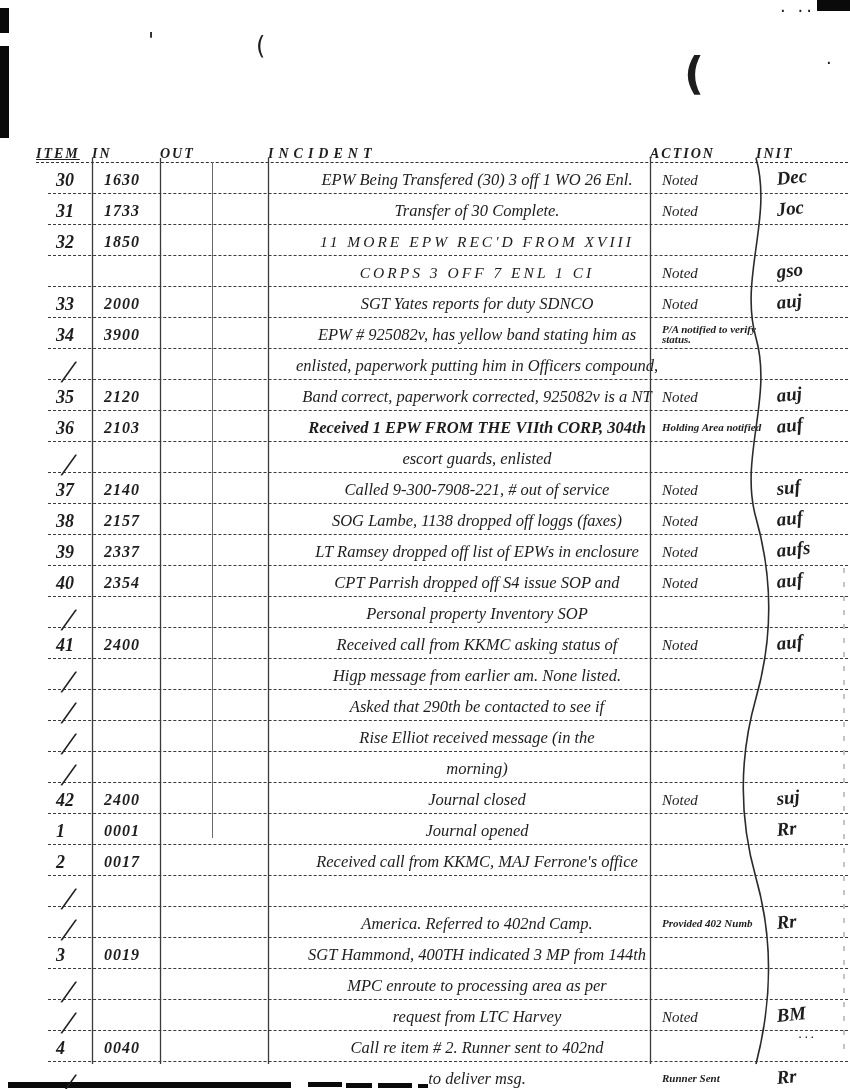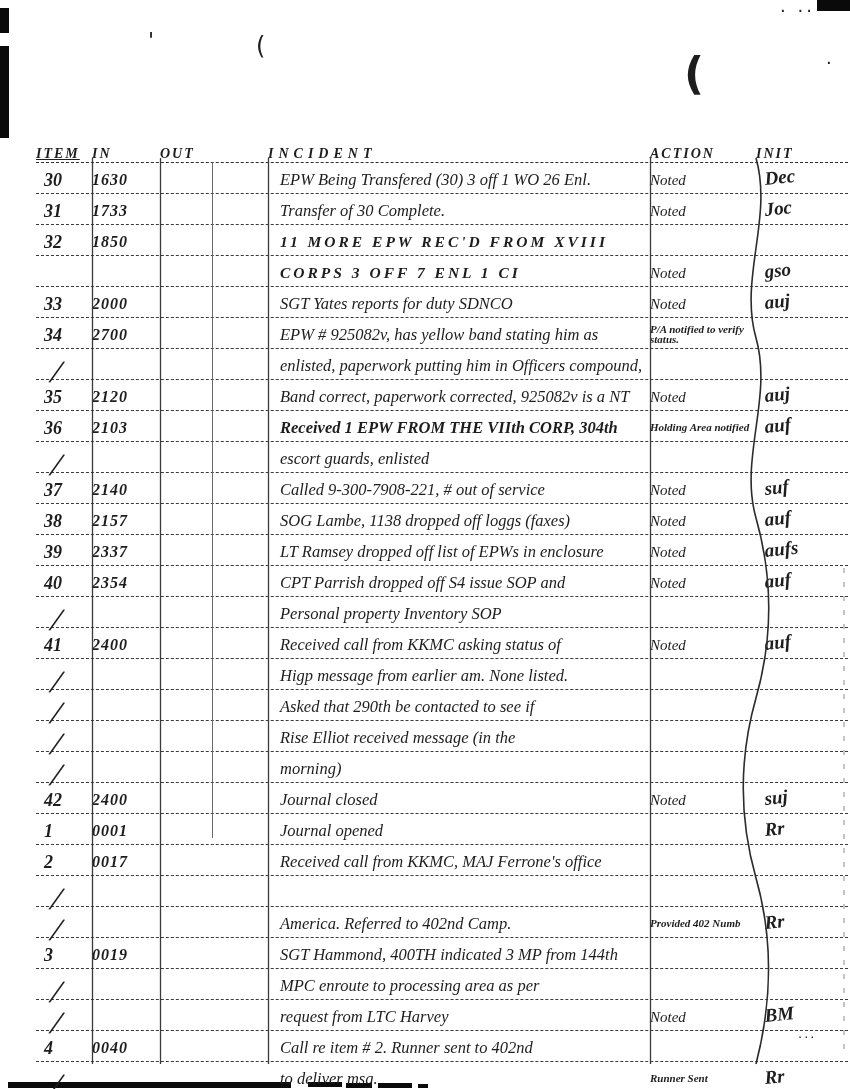--- a/index.html
+++ b/index.html
@@ -20,34 +20,34 @@
     height:24px;align-items:end;
     font-family:"Liberation Serif",serif;font-style:italic;font-weight:bold;
     font-size:14px;letter-spacing:2px;
     border-bottom:1.5px dashed #2e2e2e;
   }
   .headrow .h-incident{text-align:left;letter-spacing:5px;}
   .headrow .h-item{text-decoration:underline;}
   .rows{position:relative;}
   .row{
     display:grid;grid-template-columns:56px 68px 108px 382px 106px 92px;
-    height:30px;border-bottom:1.2px dashed #3b3b3b;position:relative;
+    height:30px;border-bottom:1.2px dashed #3b3b3b;position:relative;margin-left:12px;
   }
   .cell{
     display:block;align-self:end;white-space:nowrap;overflow:visible;
     font-family:"Liberation Serif",serif;font-style:italic;
     line-height:26px;
   }
   .c-item{font-size:18px;font-weight:bold;padding-left:8px;}
   .c-in{font-size:16px;font-weight:bold;letter-spacing:1px;}
   .c-out{font-size:15px;}
-  .c-incident{font-size:16.5px;padding-left:12px;}
+  .c-incident{font-size:16.5px;padding-left:12px;text-align:center;}
   .c-action{font-size:15px;}
   .c-init{font-size:19px;font-weight:bold;padding-left:10px;transform:rotate(-6deg);transform-origin:left bottom;}
-  .cell.caps{letter-spacing:3px;font-weight:bold;font-size:15.5px;}
+  .cell.caps{letter-spacing:3px;font-weight:normal;font-size:15.5px;}
   .cell.bold{font-weight:bold;}
   .c-action.small{
     font-size:11px;line-height:10px;white-space:normal;align-self:center;
     padding-top:2px;font-weight:bold;
   }
   .c-item.slash{
     font-size:34px;font-weight:normal;transform:rotate(8deg) translateY(4px);
     padding-left:16px;line-height:20px;
   }
   .gridlines{position:absolute;left:0;top:0;pointer-events:none;}
@@ -119,21 +119,21 @@
         <div class="row">
           <span class="cell c-item">33</span>
           <span class="cell c-in">2000</span>
           <span class="cell c-out"></span>
           <span class="cell c-incident">SGT Yates reports for duty SDNCO</span>
           <span class="cell c-action">Noted</span>
           <span class="cell c-init">auj</span>
         </div>
         <div class="row">
           <span class="cell c-item">34</span>
-          <span class="cell c-in">2700</span>
+          <span class="cell c-in">3900</span>
           <span class="cell c-out"></span>
           <span class="cell c-incident">EPW # 925082v, has yellow band stating him as</span>
           <span class="cell c-action small">P/A notified to verify status.</span>
           <span class="cell c-init"></span>
         </div>
         <div class="row">
           <span class="cell c-item slash">/</span>
           <span class="cell c-in"></span>
           <span class="cell c-out"></span>
           <span class="cell c-incident">enlisted, paperwork putting him in Officers compound,</span>

